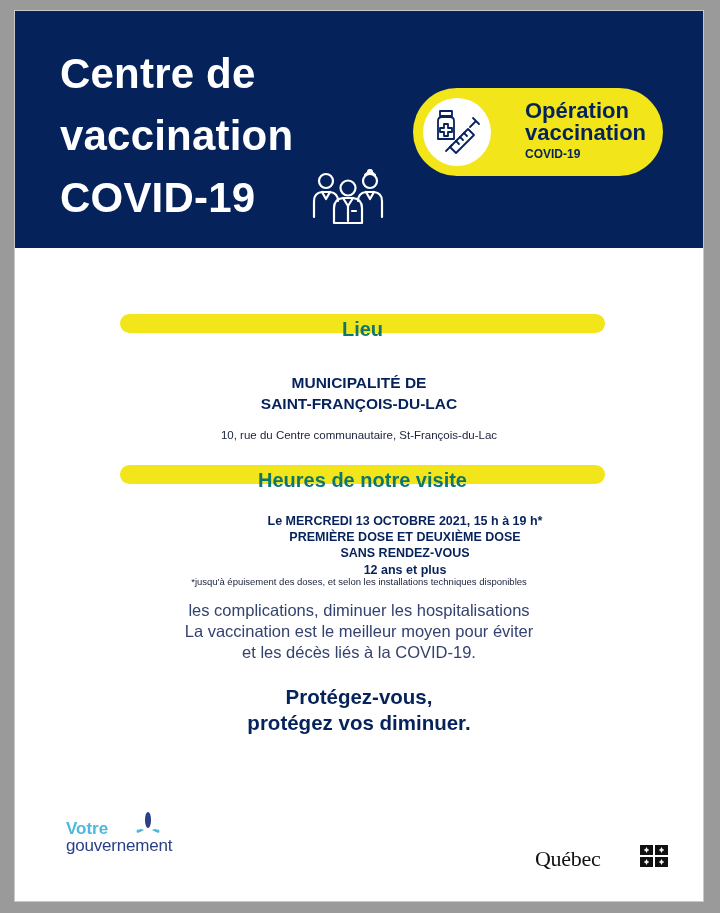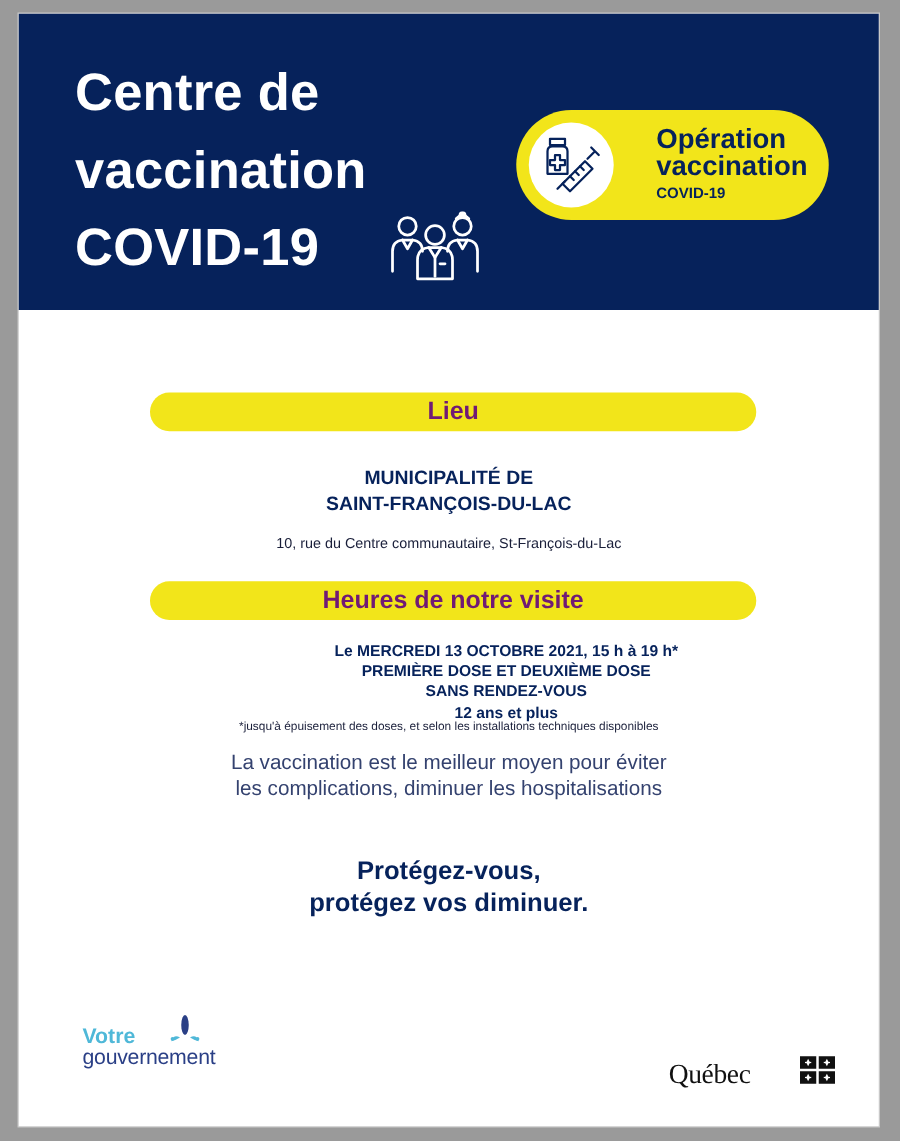--- a/index.html
+++ b/index.html
@@ -29,22 +29,22 @@
   .op-circle {
     position:absolute; left:10px; top:10px; width:68px; height:68px; border-radius:50%;
     background:#ffffff;
   }
   .op-circle svg { position:absolute; left:9px; top:9px; }
   .op-text { position:absolute; left:92px; top:12px; color:#06225b; font-weight:bold;margin-left:20px; }
   .op-text .l1, .op-text .l2 { display:block; font-size:22px; line-height:22px; }
   .op-text .l3 { display:block; font-size:12px; line-height:18px; margin-top:1px; }
 
   .pill {
-    position:absolute; left:105px; width:485px; height:31px; background:#f2e51a;
-    border-radius:16px; text-align:center; color:#701a75; font-weight:bold;
+    position:absolute; left:105px; width:485px; height:19px; background:#f2e51a;
+    border-radius:16px; text-align:center; color:#0f766e; font-weight:bold;
     font-size:20px; line-height:31px;
   }
   .center { position:absolute; left:0; width:688px; text-align:center; color:#06225b; }
   .muni { top:361px; font-weight:bold; font-size:15.5px; line-height:21px; }
   .addr { top:418px; font-size:11.5px; color:#1a1f3a; }
   .visit { top:502px; font-weight:bold; font-size:12.5px; line-height:16px;margin-left:46px; }
   .visit .age { font-size:12.5px; margin-top:1px; display:block; }
   .footnote { top:565px; font-size:9.5px; color:#1a1f3a; }
   .message { top:589px; font-size:16.5px; line-height:21px; color:#34426f; }
   .slogan { top:673px; font-weight:bold; font-size:20.5px; line-height:26px; color:#06225b; }
@@ -127,22 +127,23 @@
   <div class="center visit">
     <div>Le MERCREDI 13 OCTOBRE 2021, 15 h à 19 h*</div>
     <div>PREMIÈRE DOSE ET DEUXIÈME DOSE</div>
     <div>SANS RENDEZ-VOUS</div>
     <span class="age">12 ans et plus</span>
   </div>
 
   <div class="center footnote">*jusqu'à épuisement des doses, et selon les installations techniques disponibles</div>
 
   <div class="center message">
+    <div>les complications, diminuer les hospitalisations</div>
     <div>La vaccination est le meilleur moyen pour éviter</div>
-    <div>les complications, diminuer les hospitalisations</div>
+    <div>et les décès liés à la COVID-19.</div>
   </div>
 
   <div class="center slogan">
     <div>Protégez-vous,</div>
     <div>protégez vos diminuer.</div>
   </div>
 
   <div class="gov-logo">
     <span class="votre">Votre</span>
     <span class="gouv">gouvernement</span>

